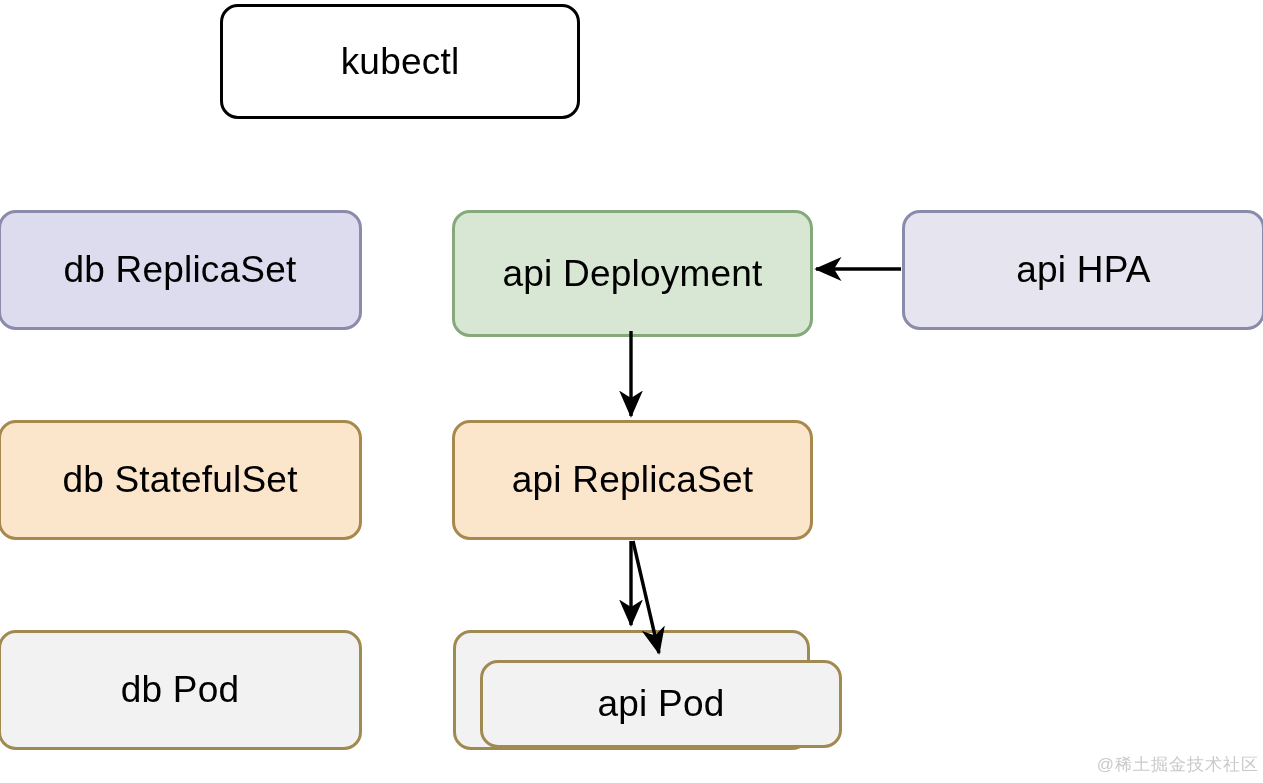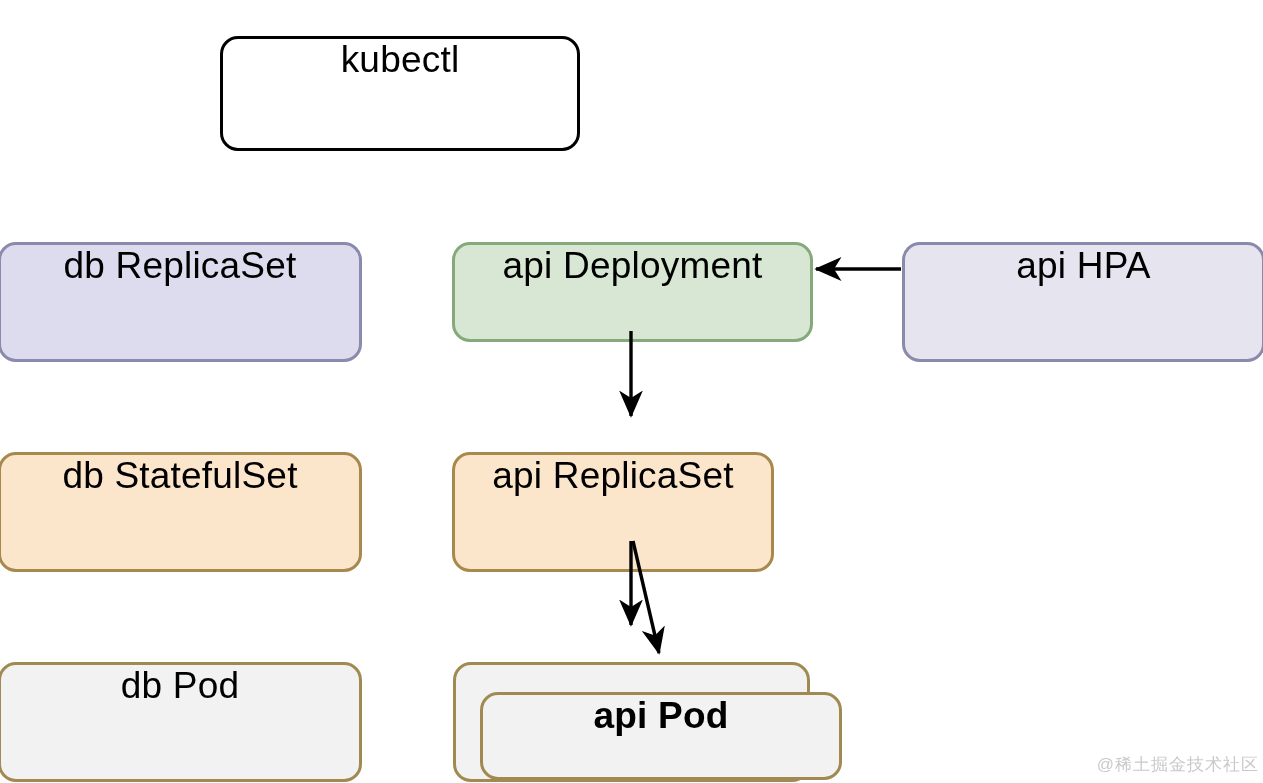--- a/index.html
+++ b/index.html
@@ -15,37 +15,37 @@
     background: #ffffff;
     overflow: hidden;
   }
   .node {
     position: absolute;
     box-sizing: border-box;
     border: 3px solid #000;
     border-radius: 18px;
     background: #fff;
     display: flex;
+    align-items: center;
     justify-content: center;
     font-size: 37px;
     color: #000;
     letter-spacing: 0.2px;
     white-space: nowrap;
-    margin-top: 32px;
   }
   
   .n-kubectl        { left: 220px; top: 4px;   width: 360px; height: 115px; }
   .n-db-statefulset { left: -2px;  top: 210px; width: 364px; height: 120px; }
-  .n-api-deployment { left: 452px; top: 210px; width: 361px; height: 100px; }
+  .n-api-deployment { left: 452px; top: 210px; width: 361px; height: 127px; }
   .n-api-hpa        { left: 902px; top: 210px; width: 363px; height: 120px; }
   .n-db-replicaset  { left: -2px;  top: 420px; width: 364px; height: 120px; }
-  .n-api-replicaset { left: 452px; top: 420px; width: 322px; height: 120px; }
+  .n-api-replicaset { left: 452px; top: 420px; width: 361px; height: 120px; }
   .n-db-pod         { left: -2px;  top: 630px; width: 364px; height: 120px; }
   .n-api-pod-back   { left: 453px; top: 630px; width: 357px; height: 120px; z-index: 1; }
-  .n-api-pod-front  { left: 480px; top: 660px; width: 362px; height: 88px; z-index: 2; font-weight: bold; }
+  .n-api-pod-front  { left: 480px; top: 660px; width: 362px; height: 88px; z-index: 2; }
   .edges {
     position: absolute;
     left: 0; top: 0;
     width: 1263px;
     height: 783px;
     z-index: 5;
     pointer-events: none;
   }
   .edge-line {
     stroke: var(--edge, #000);

